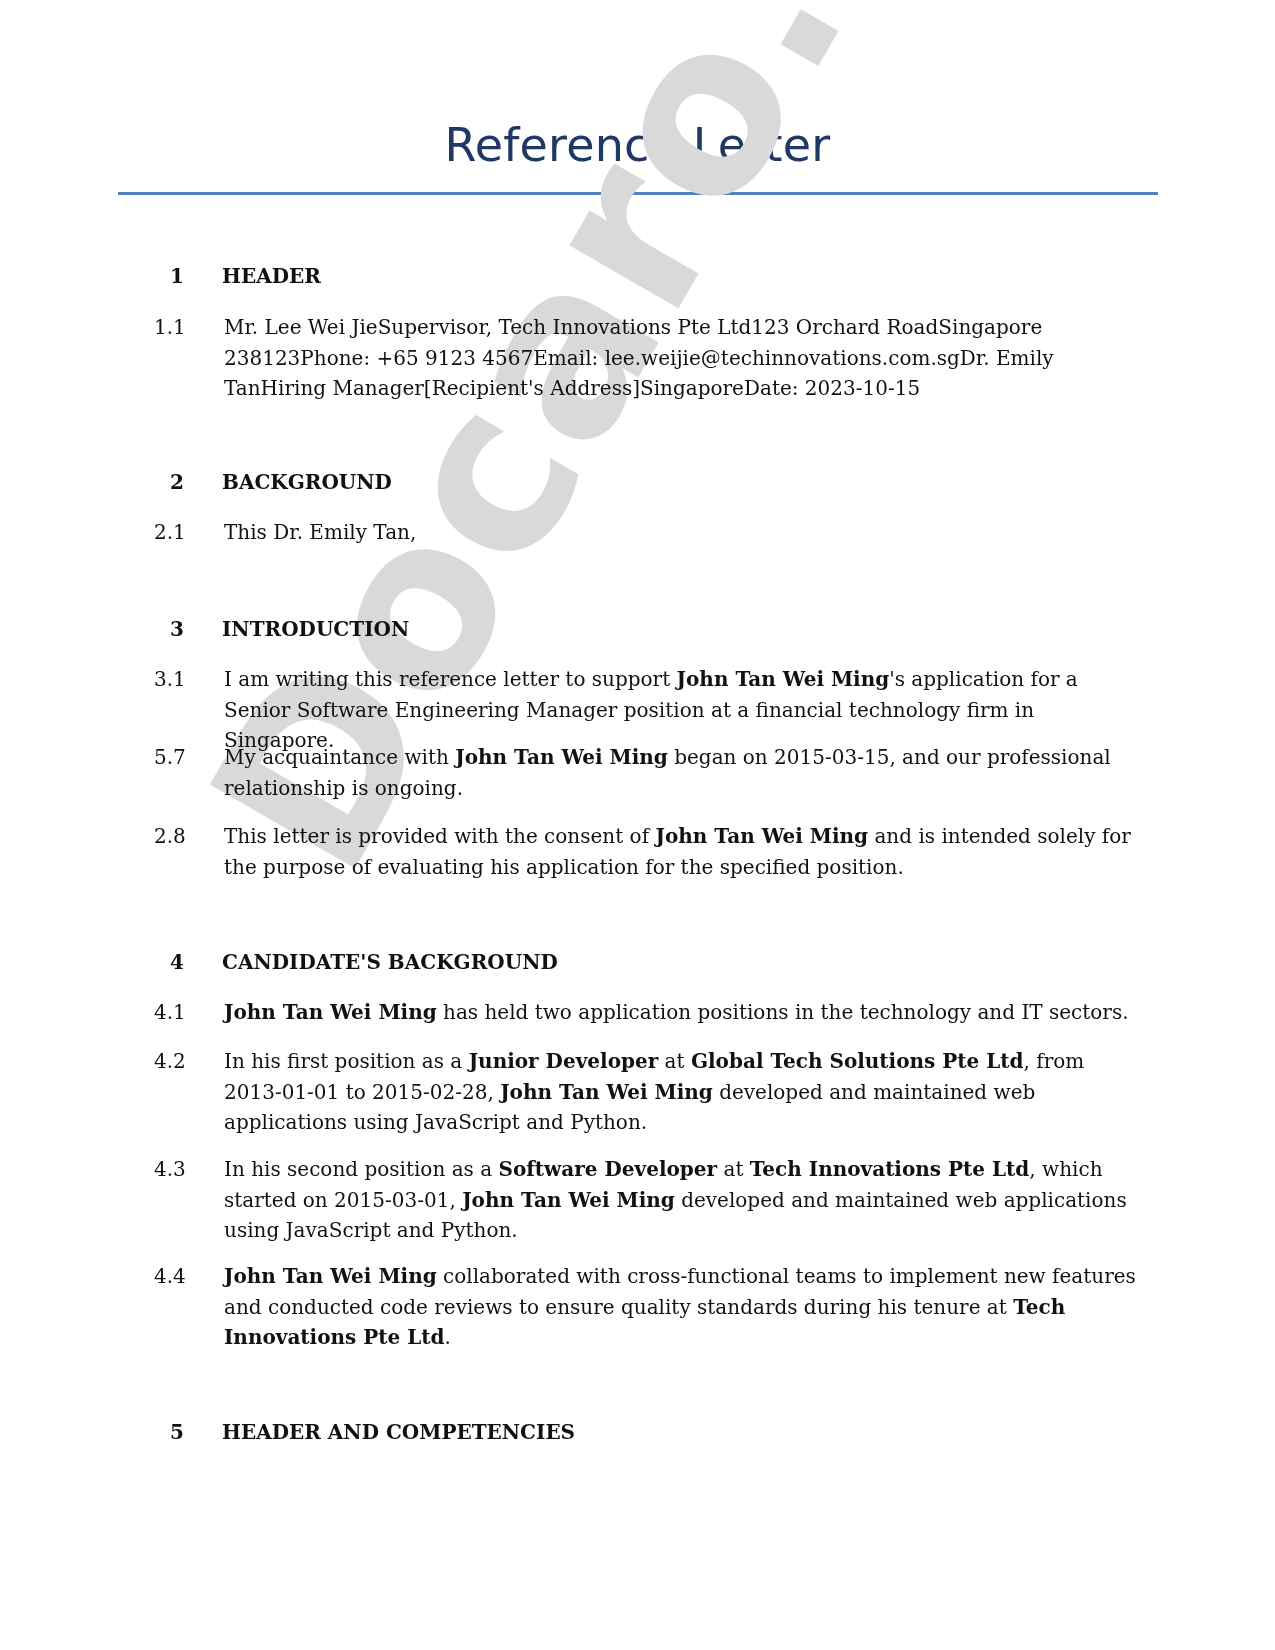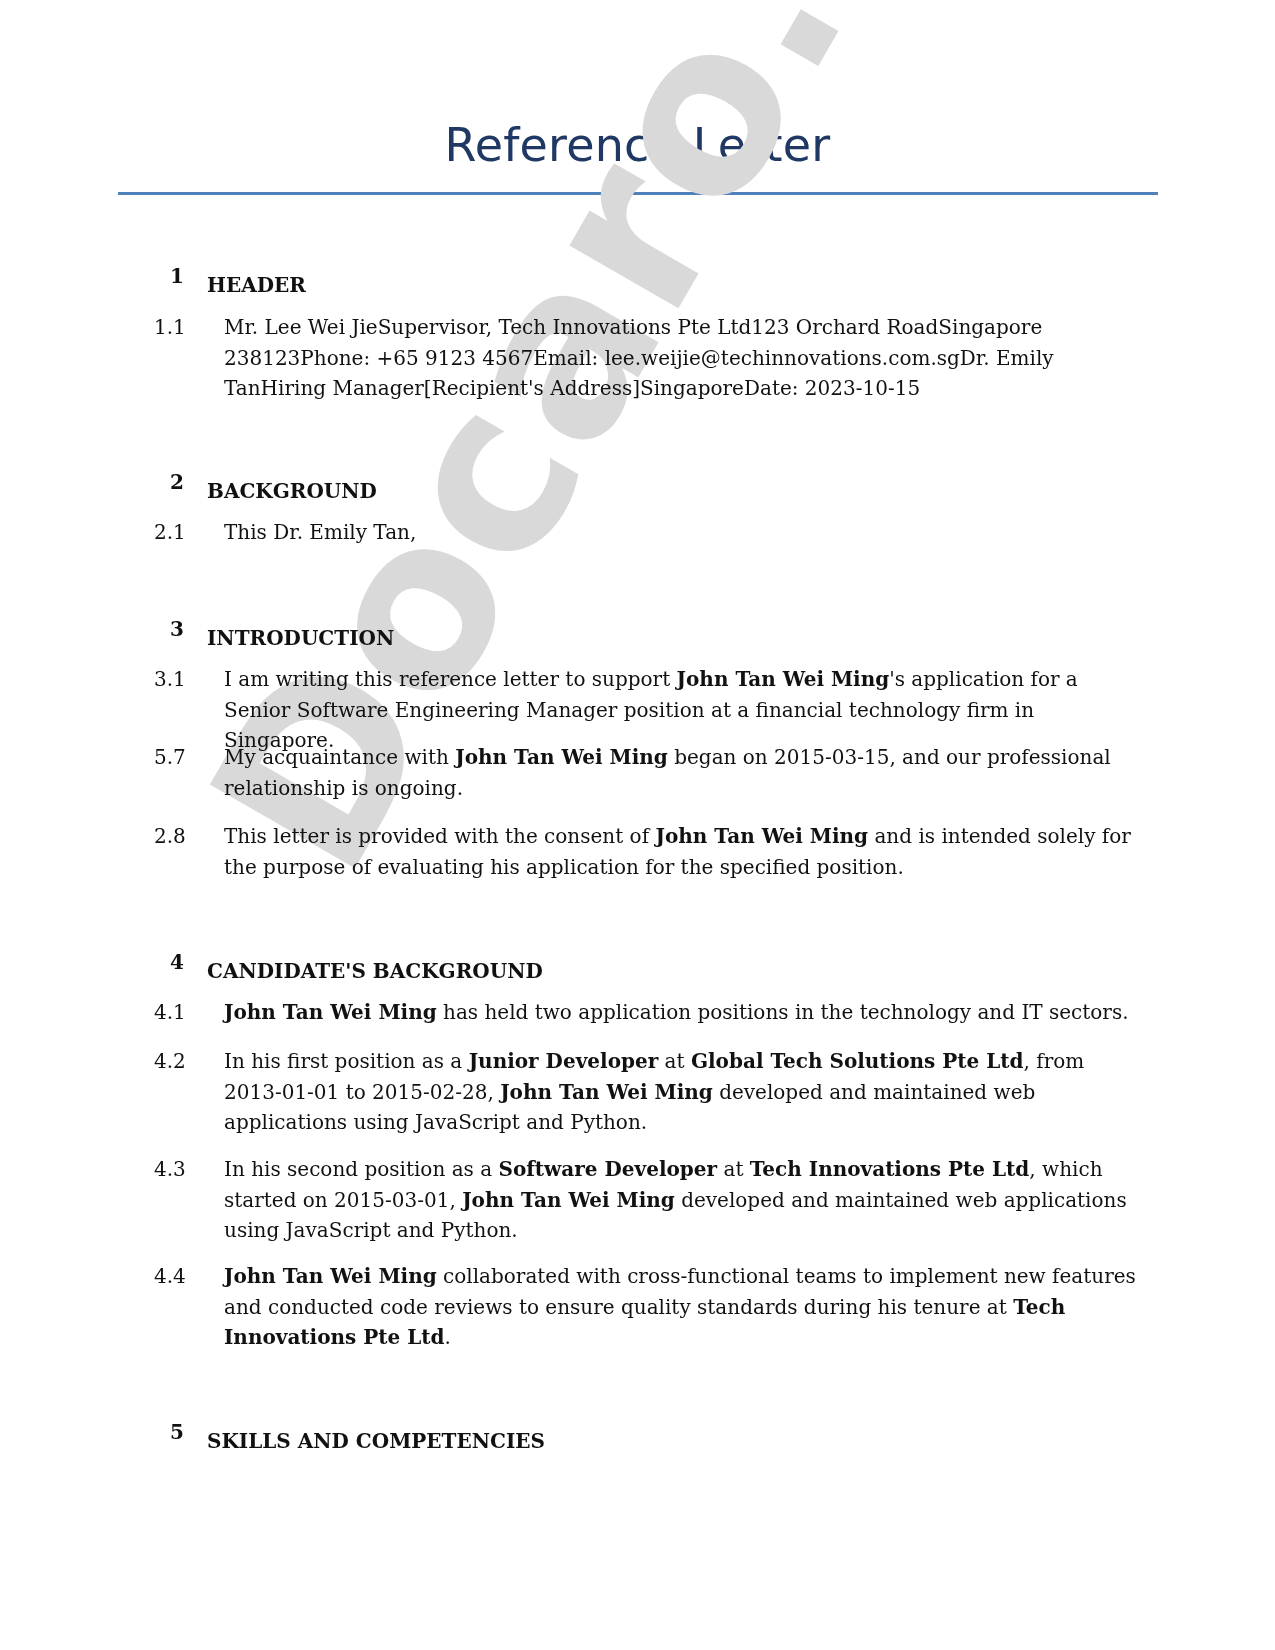--- a/index.html
+++ b/index.html
@@ -18,21 +18,21 @@
     position: absolute; left: 160px; top: 780px; width: 1100px;
     font-family: "DejaVu Sans", sans-serif; font-weight: bold;
     font-size: 230px; color: #d9d9d9; white-space: nowrap;
     transform: rotate(-60deg); transform-origin: left top;
     z-index: 0; pointer-events: none; letter-spacing: 2px;
   }
   .content { position: absolute; left: 0; top: 0; width: 1275px; z-index: 1;
     font-family: "DejaVu Serif", serif; color: #111; }
   .sec-head { position: absolute; font-weight: bold; font-size: 20px; }
   .sec-num { position: absolute; left: 170px; width: 20px; text-align: left; }
-  .sec-title { position: absolute; left: 207px; white-space: nowrap; margin-top: 9px; }
+  .sec-title { position: absolute; left: 222px; white-space: nowrap; }
   .para { position: absolute; left: 0; width: 1275px; font-size: 20px; line-height: 30.5px; }
   .para-num { position: absolute; left: 154px; }
   .para-text { position: absolute; left: 224px; width: 920px; }
   b { font-weight: bold; }
 </style>
 </head>
 <body>
 
 <div class="page">
   <div class="title">Reference Letter</div>
@@ -93,17 +93,17 @@
       <span class="para-num">4.3</span>
       <span class="para-text"><span>In his second position as a </span><b>Software Developer</b><span> at </span><b>Tech Innovations Pte Ltd</b><span>, which started on 2015-03-01, </span><b>John Tan Wei Ming</b><span> developed and maintained web applications using JavaScript and Python.</span></span>
     </div>
     <div class="para" style="top:1261px;">
       <span class="para-num">4.4</span>
       <span class="para-text"><b>John Tan Wei Ming</b><span> collaborated with cross-functional teams to implement new features and conducted code reviews to ensure quality standards during his tenure at </span><b>Tech Innovations Pte Ltd</b><span>.</span></span>
     </div>
 
     <div class="sec-head" style="top:1420px;">
       <span class="sec-num">5</span>
-      <span class="sec-title">SKILLS AND COMPETENCIES</span>
+      <span class="sec-title">HEADER AND COMPETENCIES</span>
     </div>
 
   </div>
 </div>
 
 </body></html>

